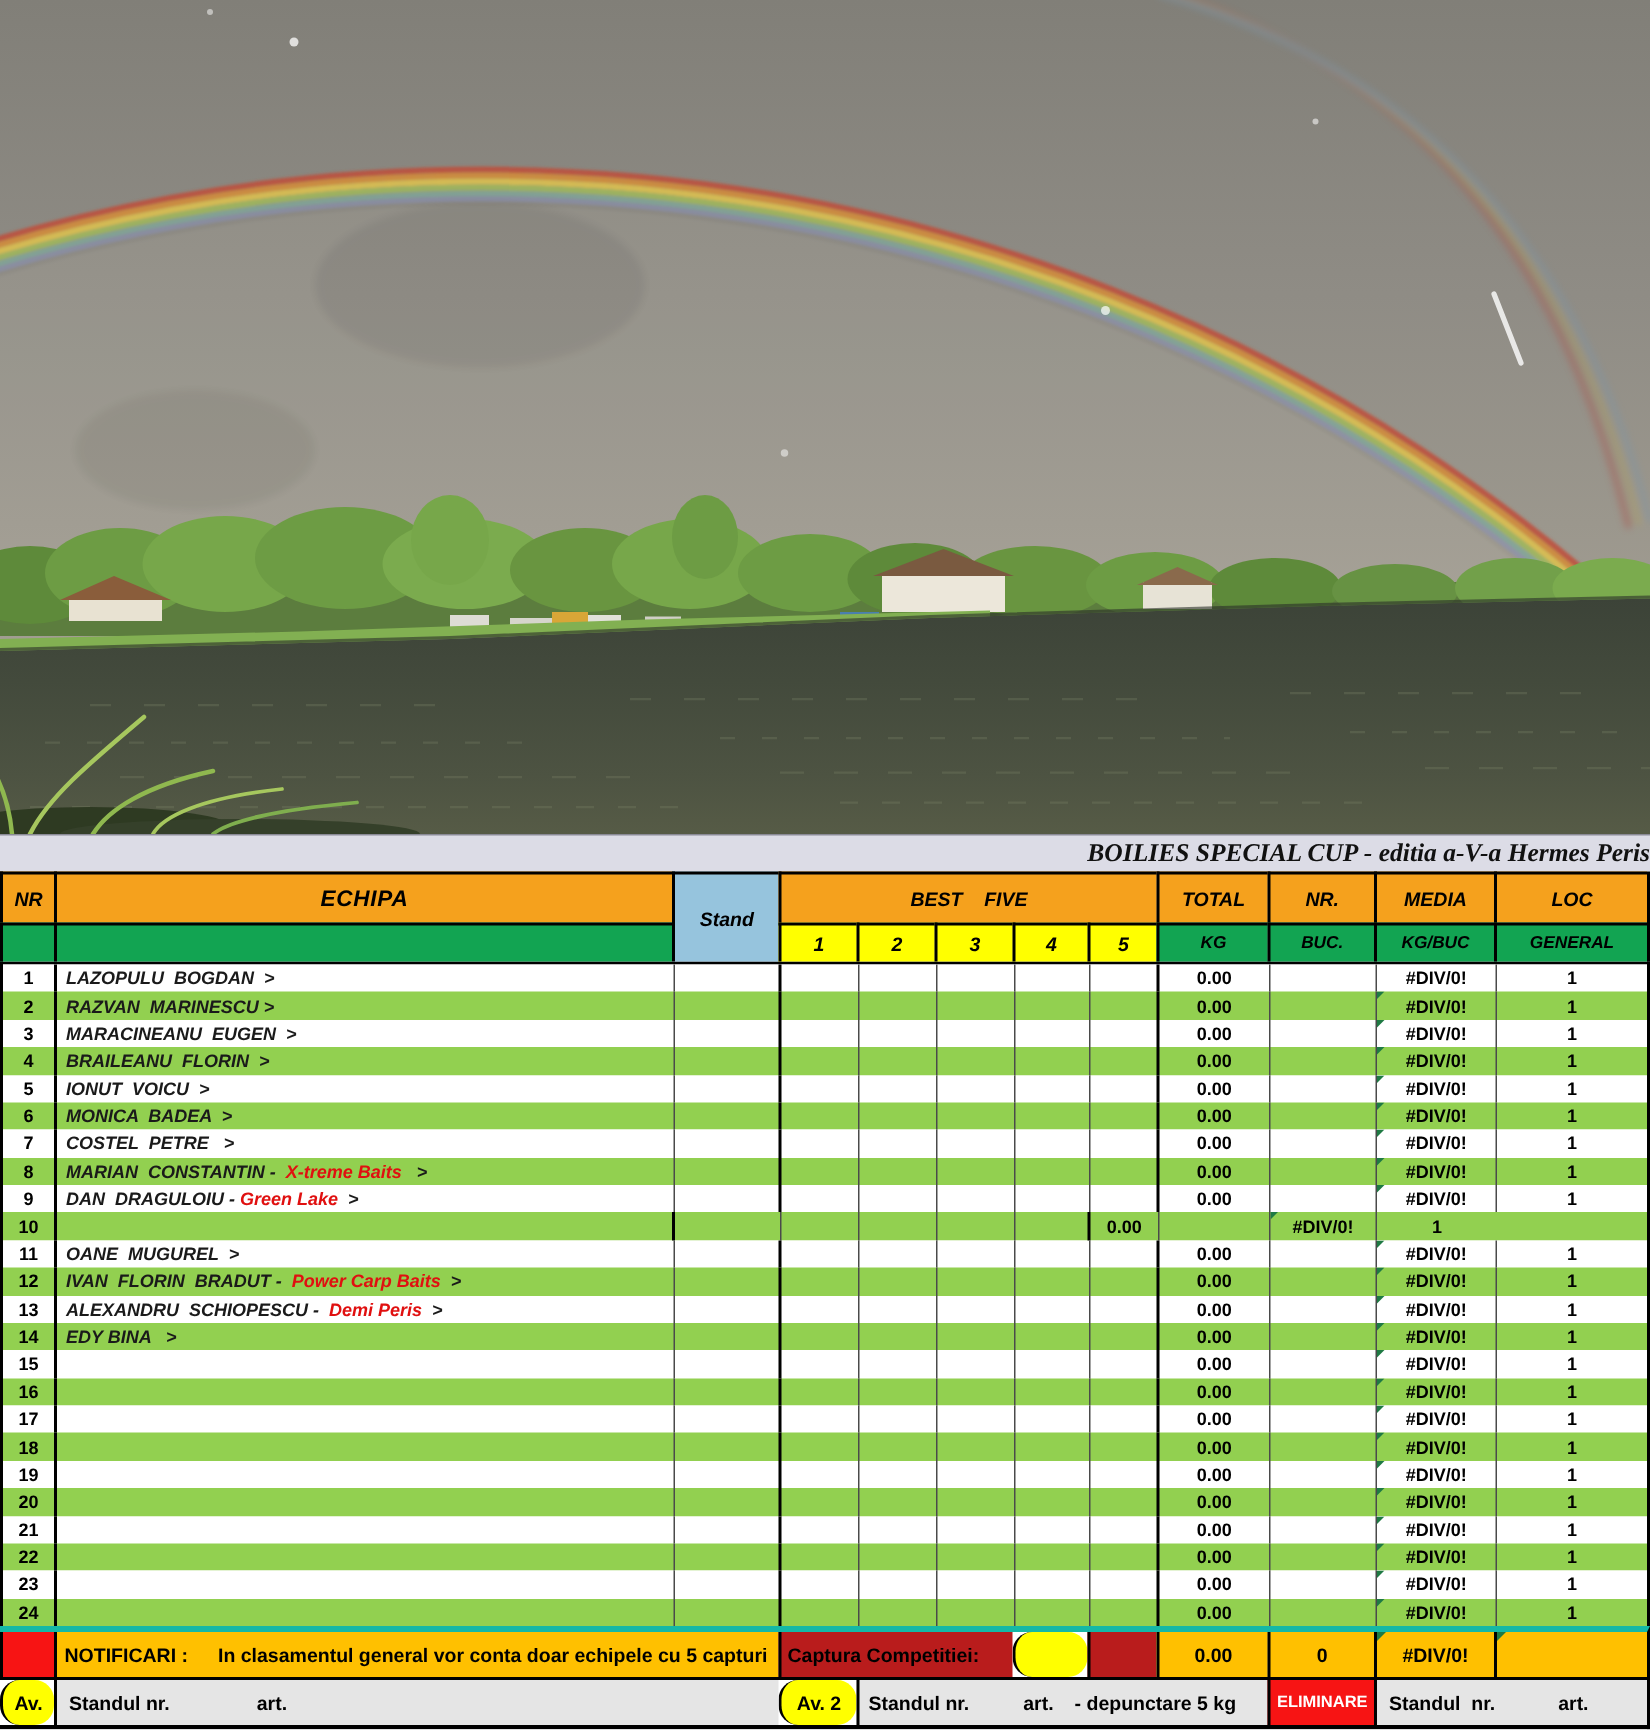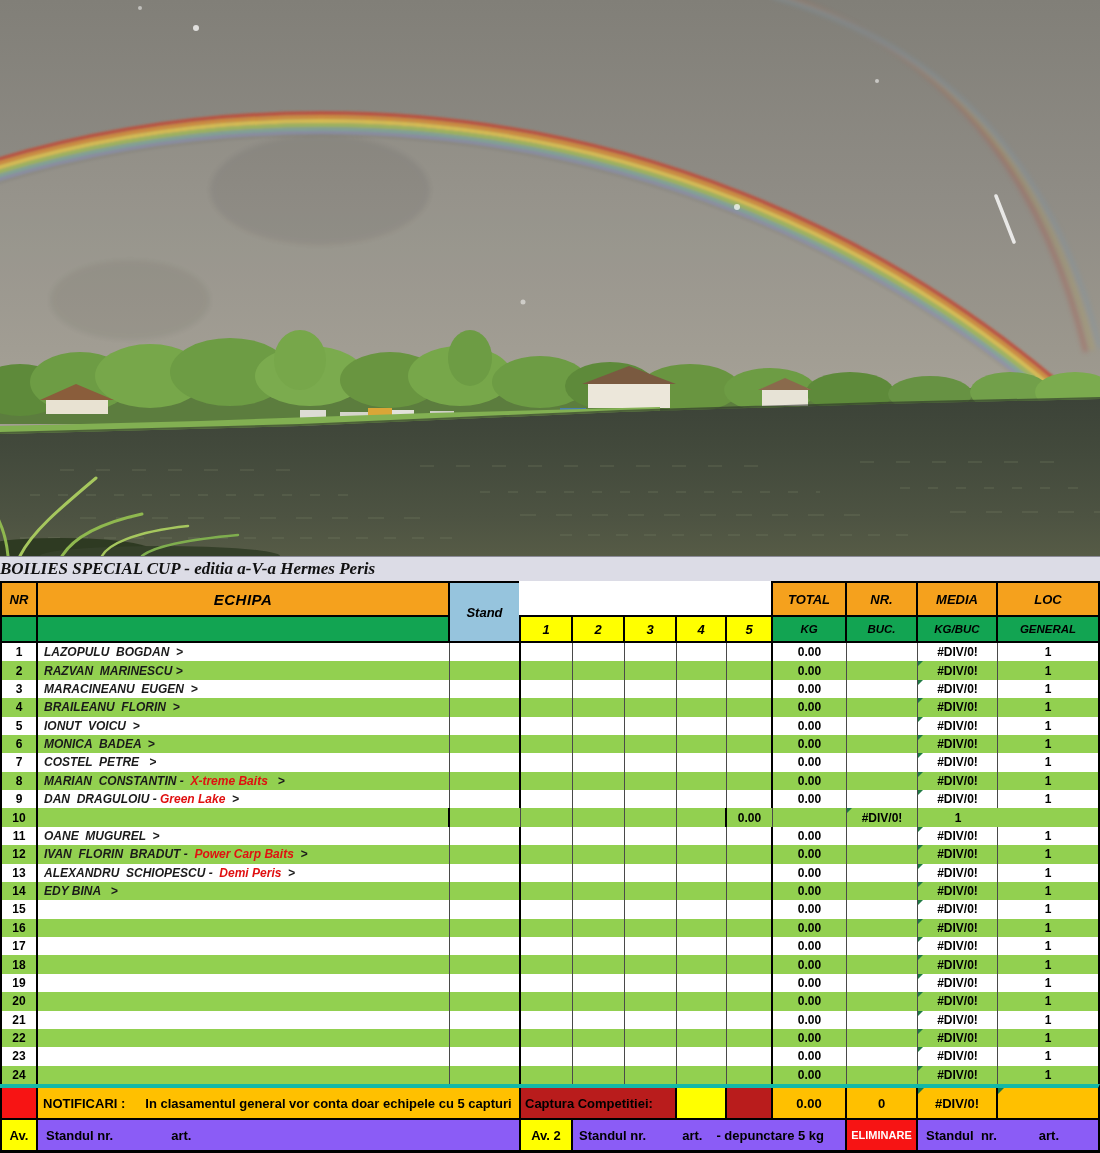--- a/index.html
+++ b/index.html
@@ -7,21 +7,21 @@
   body { font-family:"Liberation Sans", sans-serif; }
   .page { position:relative; width:1100px; height:1153px; overflow:hidden; background:#fff; }
 
   :root { --cols:36px 412px 71px 52px 52px 52px 50px 46px 74px 71px 80px minmax(0,1fr); }
 
   
   .photo { width:1100px; height:556px; display:block; }
 
   
   .title-bar { height:25px; background:#DCDCE6; border-top:1px solid #8a8a96;
-    display:flex; align-items:center; justify-content:flex-start;
+    display:flex; align-items:center; justify-content:flex-end;
     font-family:"Liberation Serif", serif; font-weight:bold; font-style:italic;
     font-size:17px; color:#111; }
 
   
   .thead { display:grid; grid-template-columns:var(--cols); grid-template-rows:34px 26px;
     border-right:2px solid #000; width:1100px; }
   .hc { border-left:2px solid #000; border-top:2px solid #000;
     display:flex; align-items:center; justify-content:center;
     font-weight:bold; font-style:italic; font-size:13px; color:#000; white-space:pre; }
   .hc.orange { background:#F5A11D; }
@@ -57,22 +57,22 @@
   .rowA { width:1100px; height:34px; display:grid; grid-template-columns:var(--cols);
     border-top:4px solid #14b8a6; border-right:2px solid #000; }
   .rowB { width:1100px; height:35px; display:grid; grid-template-columns:var(--cols);
     border-top:2px solid #000; border-right:2px solid #000; border-bottom:3px solid #000; }
   .bc { border-left:2px solid #000; display:flex; align-items:center;
     font-weight:bold; font-size:13px; color:#000; position:relative; white-space:pre; }
   .bc.center { justify-content:center; }
   .red-bg   { background:#F71414; }
   .gold-bg  { background:#FFC000; }
   .cyan-bg  { background:#b91c1c;align-items:center; }
-  .yellow-bg{ background:#FFFF00; }
-  .green-bg { background:#8b5cf6;text-align:center; }
+  .yellow-bg{ background:#FFFF00;border-radius:13px; }
+  .green-bg { background:#e5e5e5;text-align:center; }
   .corner::before { content:""; position:absolute; top:0; left:0; width:0; height:0;
     border-top:6px solid #1F7A44; border-right:6px solid transparent; }
   .eliminare { color:#FFFFFF; font-size:11px; }
   .gap-s { display:inline-block; width:20px; }
 </style>
 </head>
 <body>
 
 <div class="page">
 
@@ -195,20 +195,21 @@
   </svg>
 
   <div class="title-bar">
     <span>BOILIES SPECIAL CUP - editia a-V-a Hermes Peris</span>
   </div>
 
   <div class="thead">
     <div class="hc orange" style="grid-column:1;grid-row:1">NR</div>
     <div class="hc orange h-echipa" style="grid-column:2;grid-row:1">ECHIPA</div>
     <div class="hc blue h-stand">Stand</div>
+    <div class="hc orange h-best" style="grid-row:1">BEST    FIVE</div>
     <div class="hc orange" style="grid-column:9;grid-row:1">TOTAL</div>
     <div class="hc orange" style="grid-column:10;grid-row:1">NR.</div>
     <div class="hc orange" style="grid-column:11;grid-row:1">MEDIA</div>
     <div class="hc orange" style="grid-column:12;grid-row:1">LOC</div>
 
     <div class="hc green r2" style="grid-column:1;grid-row:2"></div>
     <div class="hc green r2" style="grid-column:2;grid-row:2"></div>
     <div class="hc yellow r2" style="grid-column:4;grid-row:2">1</div>
     <div class="hc yellow r2" style="grid-column:5;grid-row:2">2</div>
     <div class="hc yellow r2" style="grid-column:6;grid-row:2">3</div>

